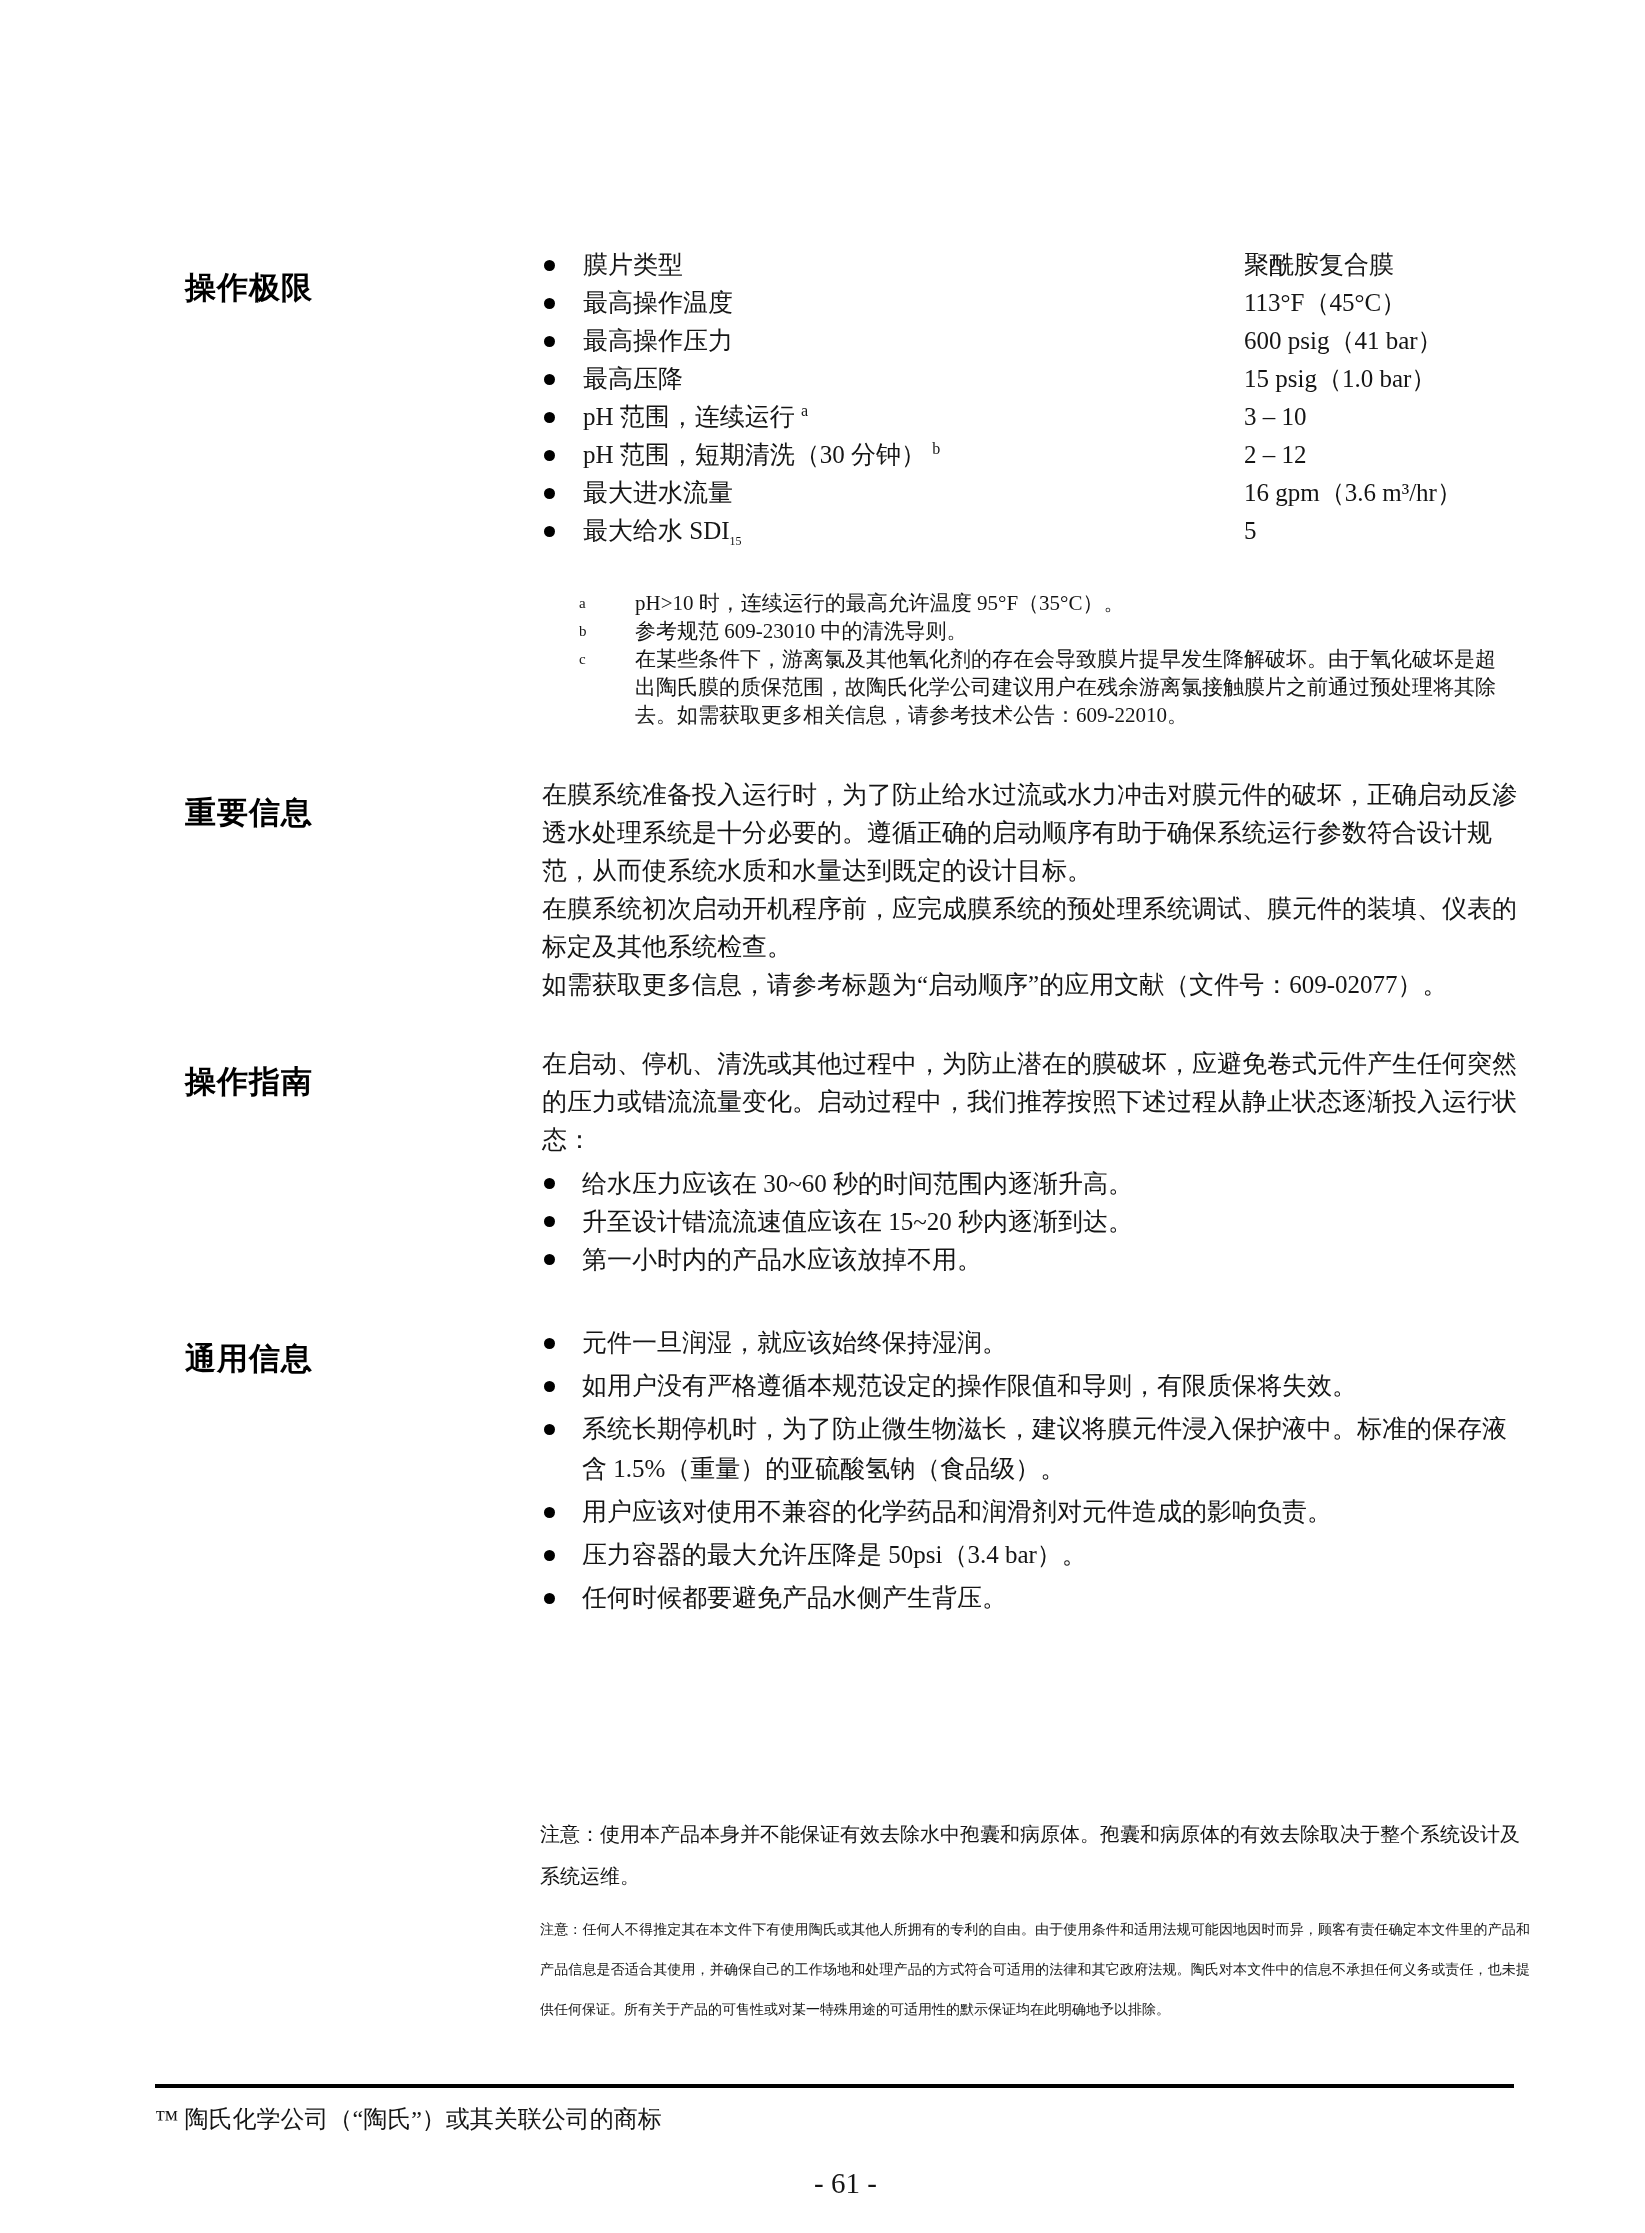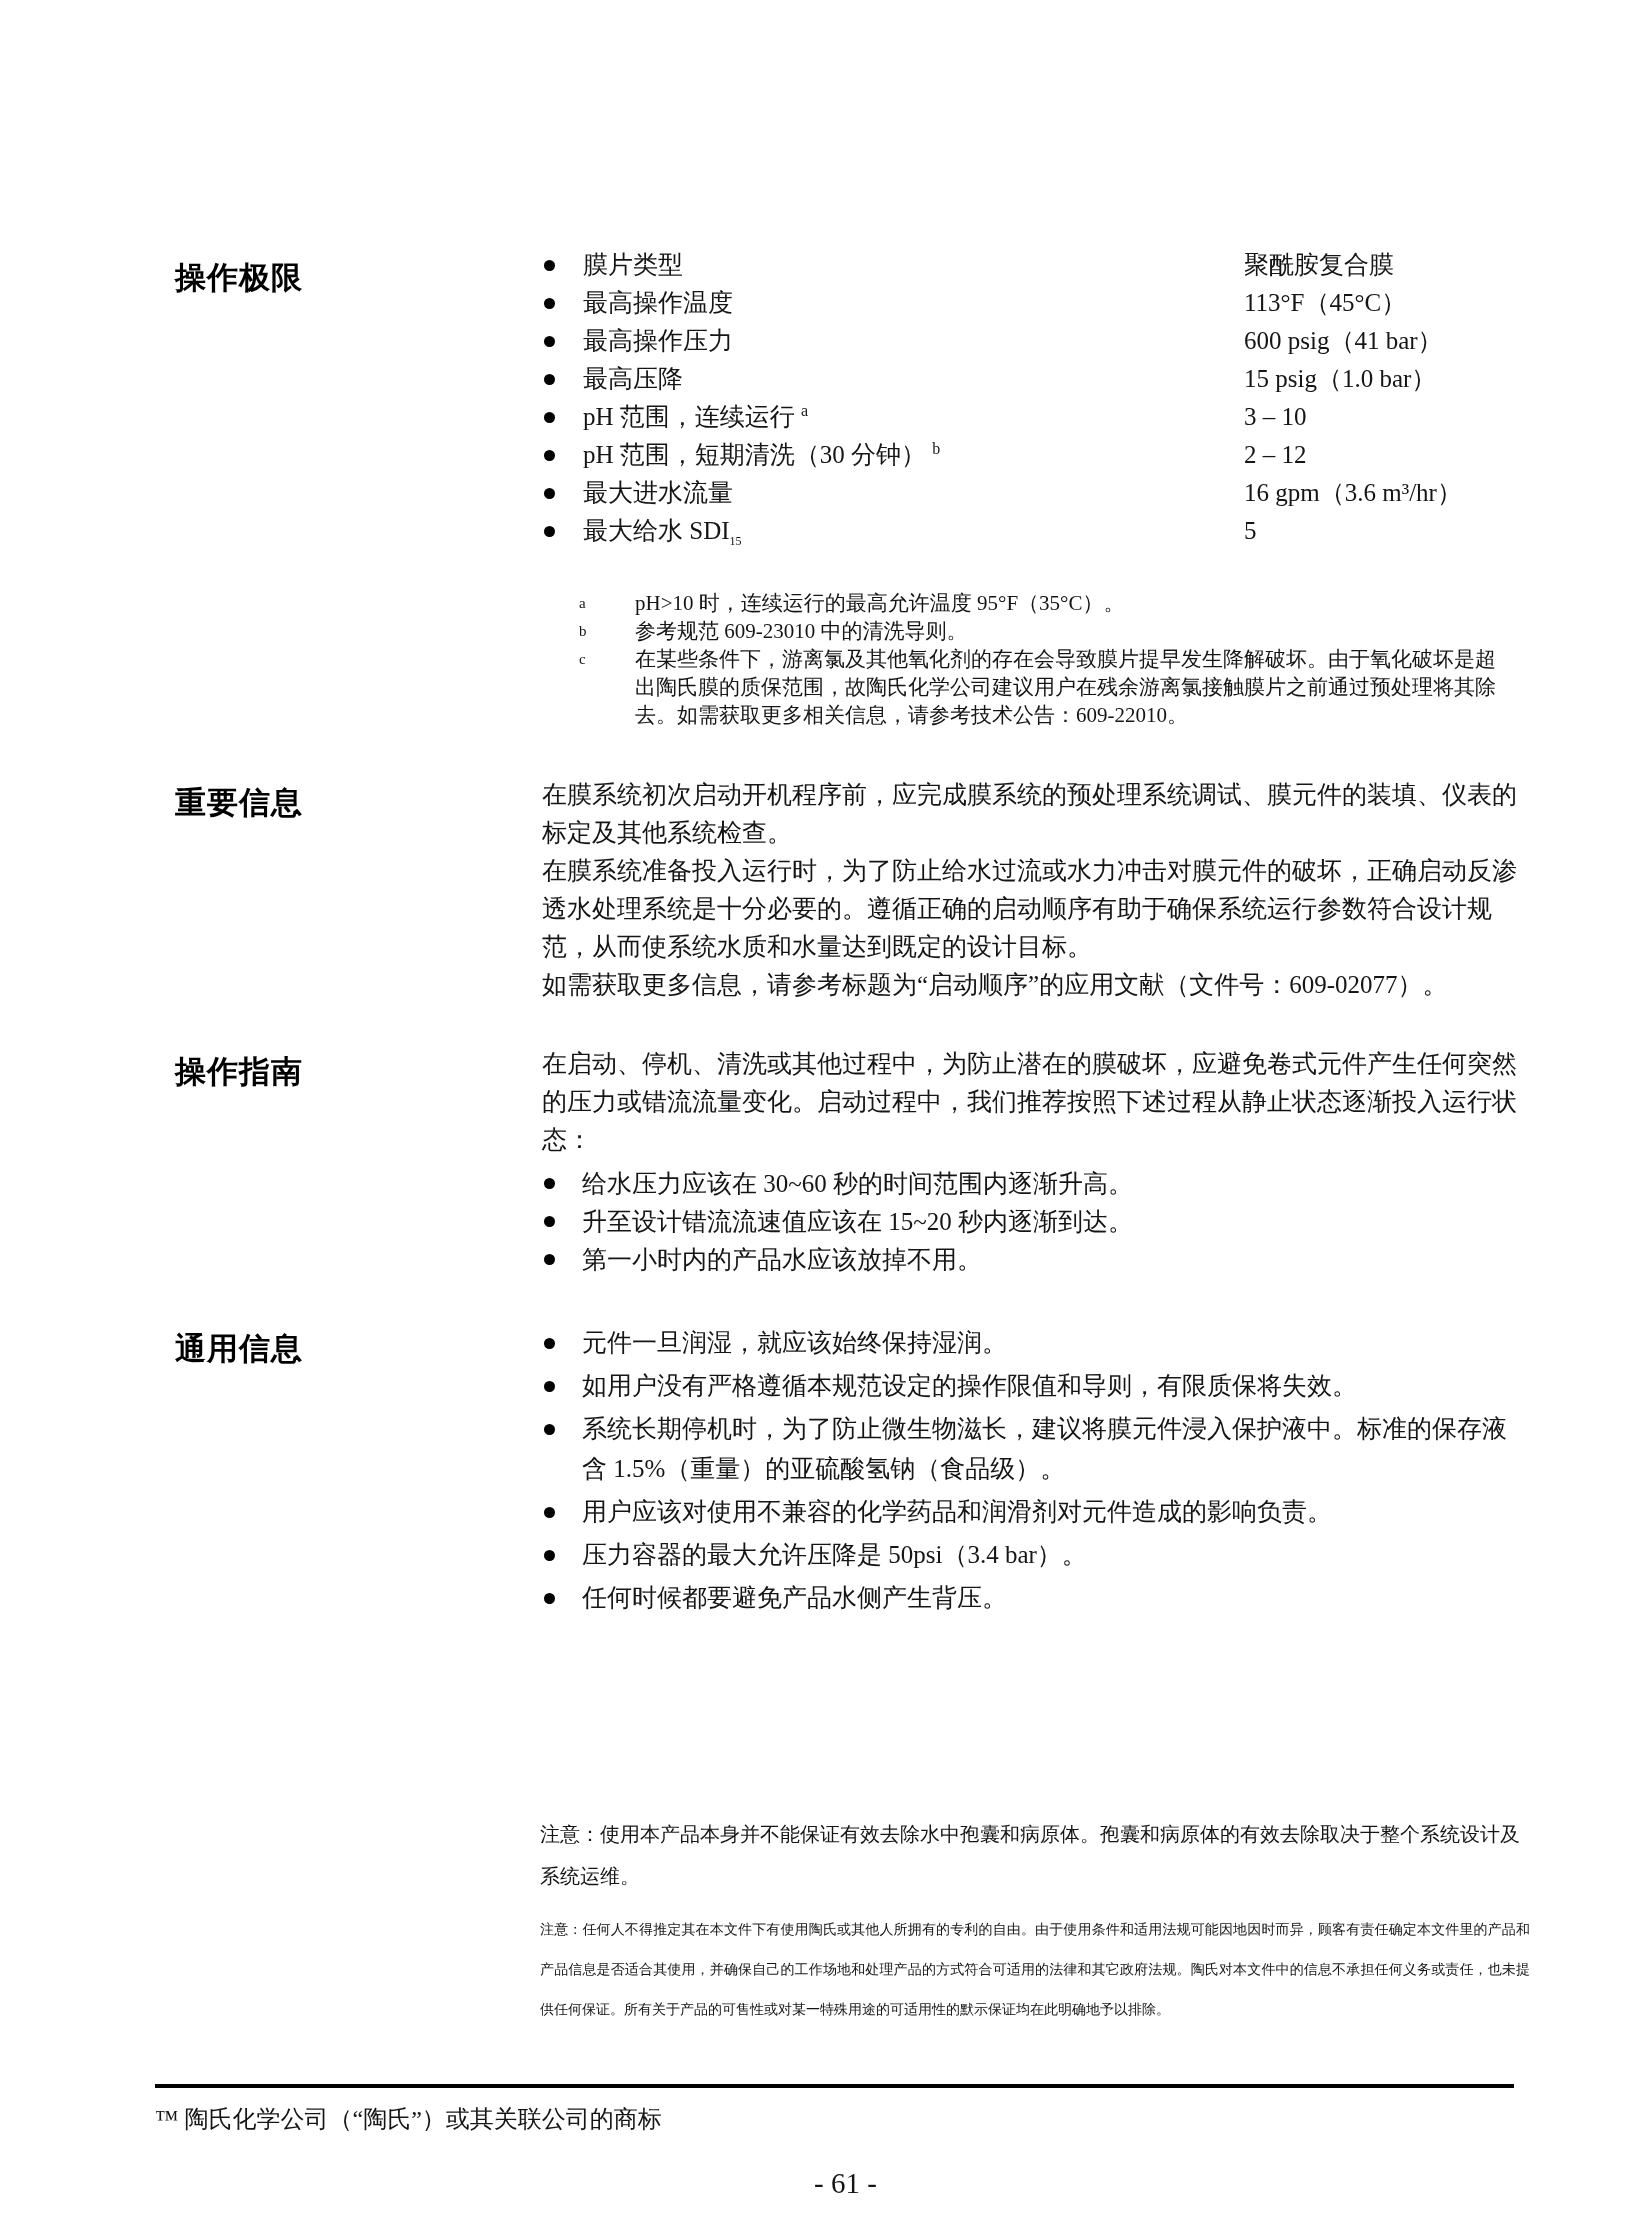--- a/index.html
+++ b/index.html
@@ -2,21 +2,21 @@
 <html><head>
 <meta charset="utf-8">
 <style>
   html, body { margin:0; padding:0; background:#ffffff; }
   .page {
     position:relative; width:1646px; height:2234px;
     background:#ffffff; color:#151515; overflow:hidden;
     font-family:"Liberation Serif","DejaVu Serif",serif;
   }
   .heading {
-    position:absolute; left:171px; margin:4px;
+    position:absolute; left:171px; margin:14px;
     font-size:31px; font-weight:bold; letter-spacing:1px; color:#000;
     white-space:nowrap;
   }
   
   .spec-list { position:absolute; left:0; top:246px; width:1646px; }
   .spec-row { position:relative; height:38px; line-height:38px; font-size:25px; }
   .dot {
     position:absolute; width:11px; height:11px; border-radius:50%;
     background:#000;
   }
@@ -113,22 +113,22 @@
       <div class="fn-text">参考规范 609-23010 中的清洗导则。</div>
     </div>
     <div class="footnote">
       <span class="fn-marker">c</span>
       <div class="fn-text">在某些条件下，游离氯及其他氧化剂的存在会导致膜片提早发生降解破坏。由于氧化破坏是超出陶氏膜的质保范围，故陶氏化学公司建议用户在残余游离氯接触膜片之前通过预处理将其除去。如需获取更多相关信息，请参考技术公告：609-22010。</div>
     </div>
   </div>
 
   <h2 class="heading" style="top:778px;">重要信息</h2>
   <div class="section-body" id="important-body">
+    <p>在膜系统准备投入运行时，为了防止给水过流或水力冲击对膜元件的破坏，正确启动反渗透水处理系统是十分必要的。遵循正确的启动顺序有助于确保系统运行参数符合设计规范，从而使系统水质和水量达到既定的设计目标。</p>
     <p>在膜系统初次启动开机程序前，应完成膜系统的预处理系统调试、膜元件的装填、仪表的标定及其他系统检查。</p>
-    <p>在膜系统准备投入运行时，为了防止给水过流或水力冲击对膜元件的破坏，正确启动反渗透水处理系统是十分必要的。遵循正确的启动顺序有助于确保系统运行参数符合设计规范，从而使系统水质和水量达到既定的设计目标。</p>
     <p>如需获取更多信息，请参考标题为“启动顺序”的应用文献（文件号：609-02077）。</p>
   </div>
 
   <h2 class="heading" style="top:1047px;">操作指南</h2>
   <div class="section-body" id="guide-body">
     <p>在启动、停机、清洗或其他过程中，为防止潜在的膜破坏，应避免卷式元件产生任何突然的压力或错流流量变化。启动过程中，我们推荐按照下述过程从静止状态逐渐投入运行状态：</p>
     <div class="bullet-list">
       <div class="bullet-item">
         <span class="dot"></span>
         <span>给水压力应该在 30~60 秒的时间范围内逐渐升高。</span>

